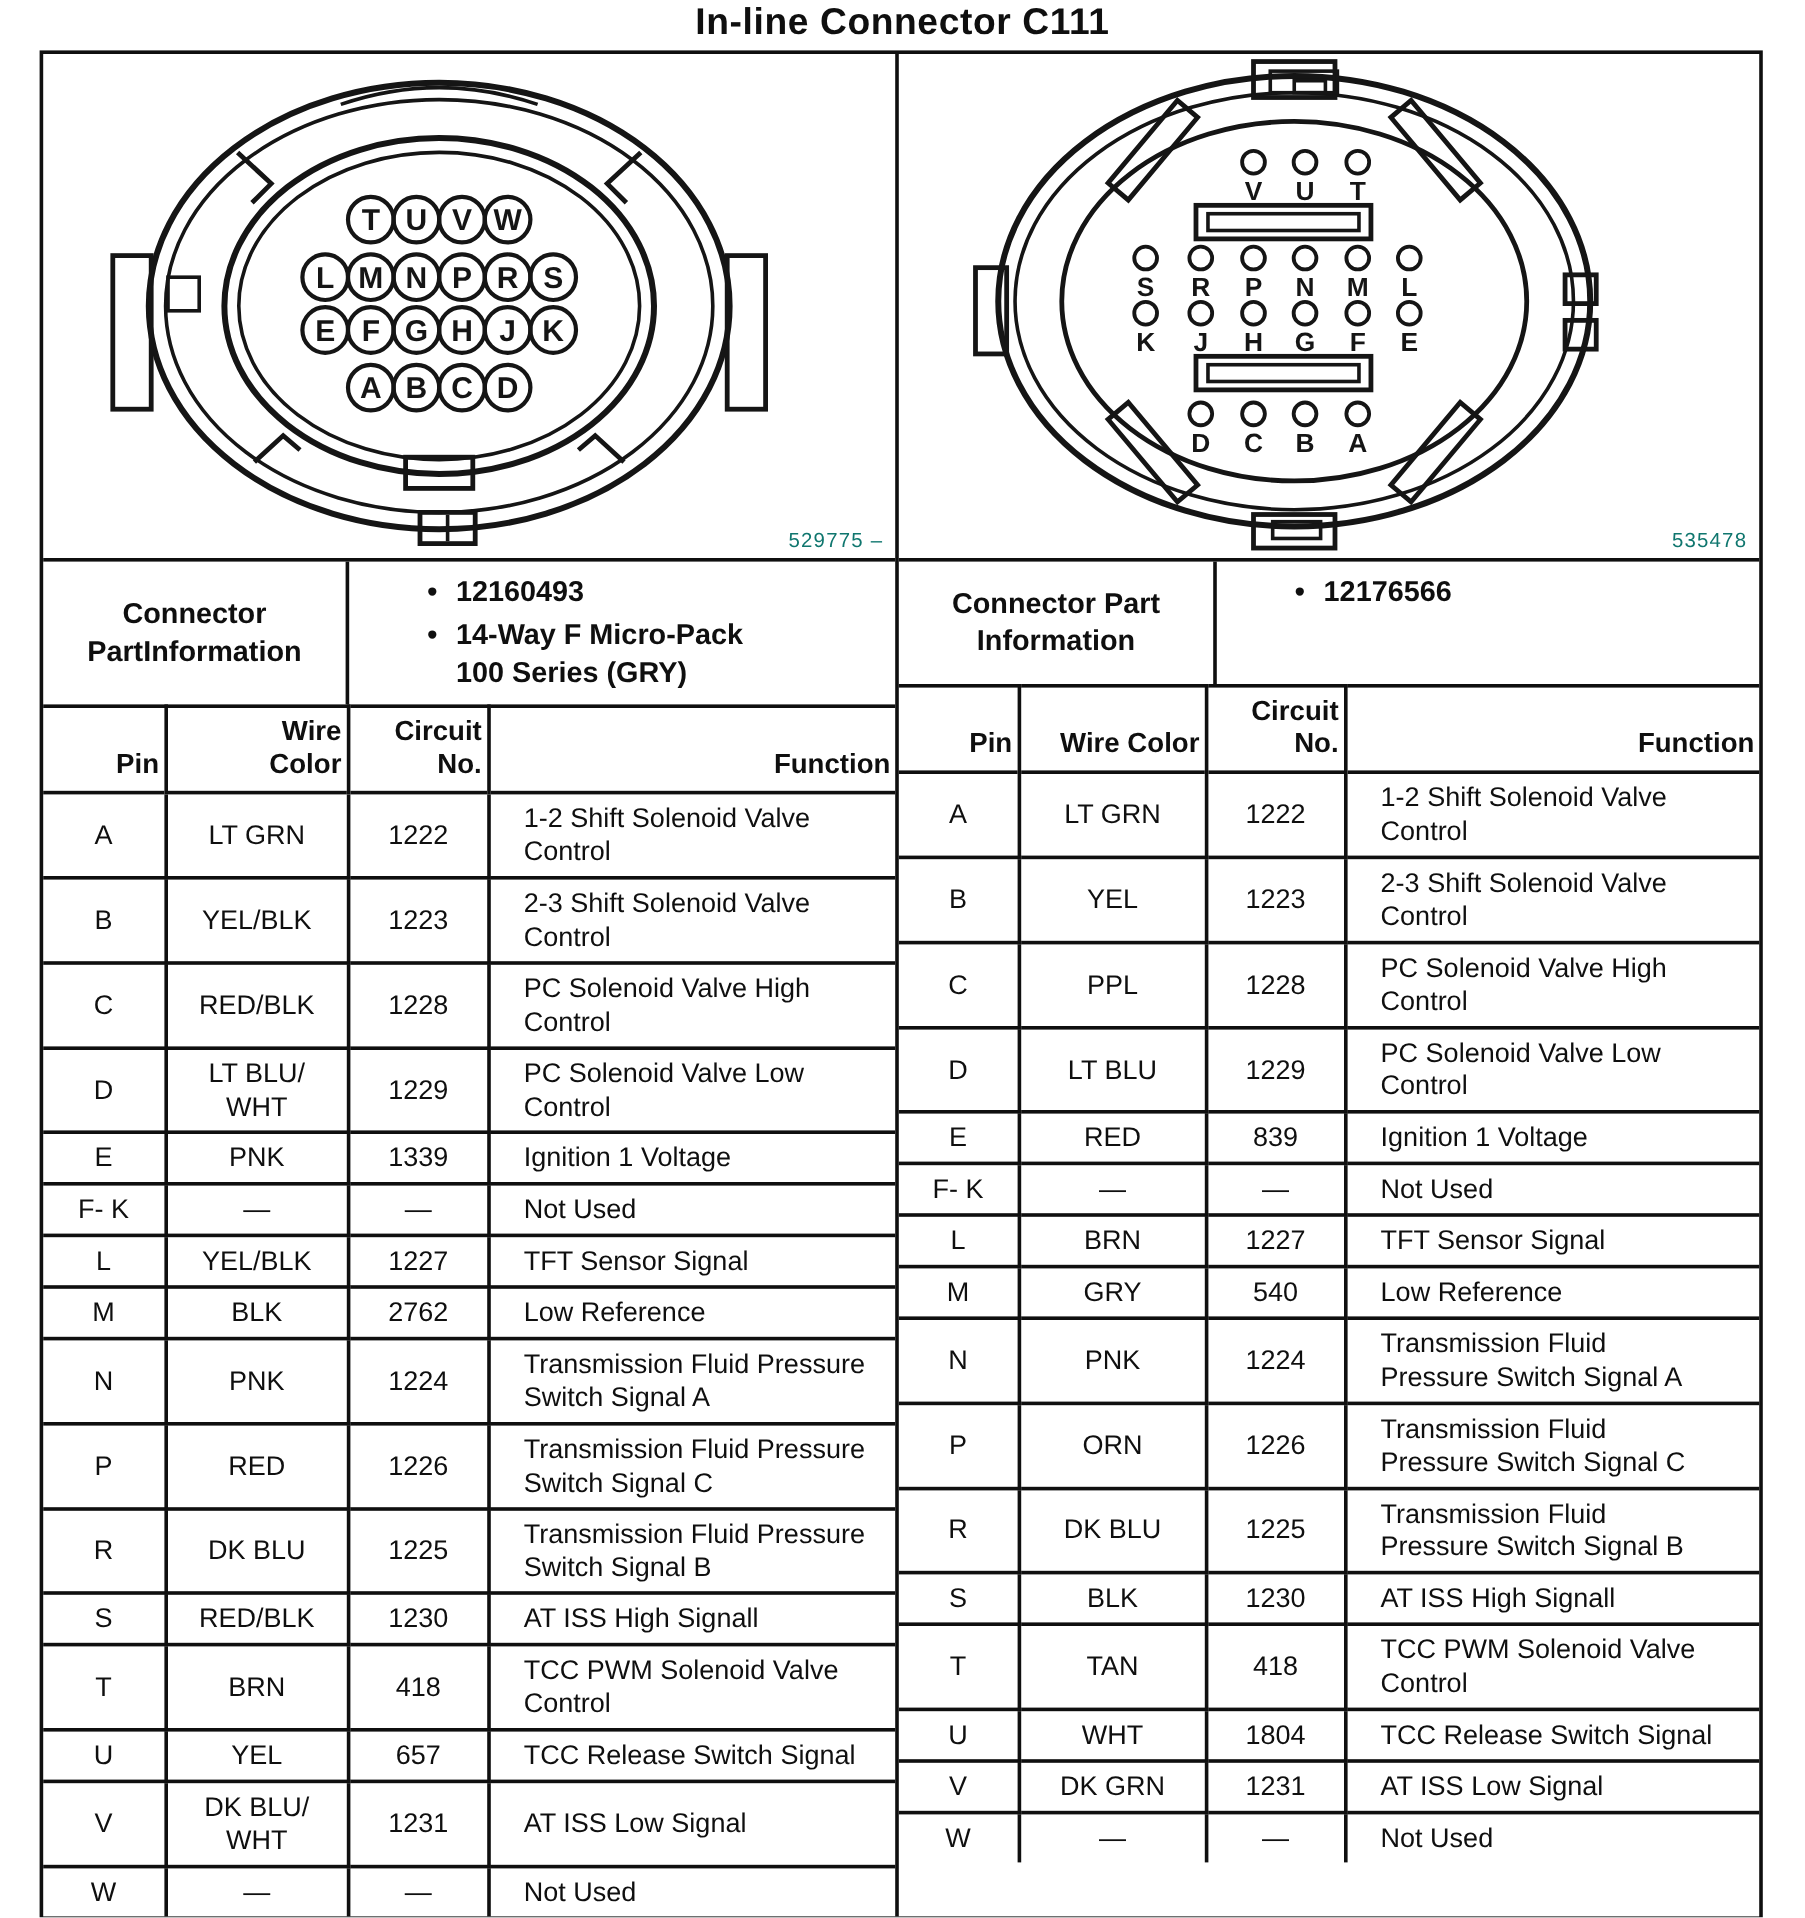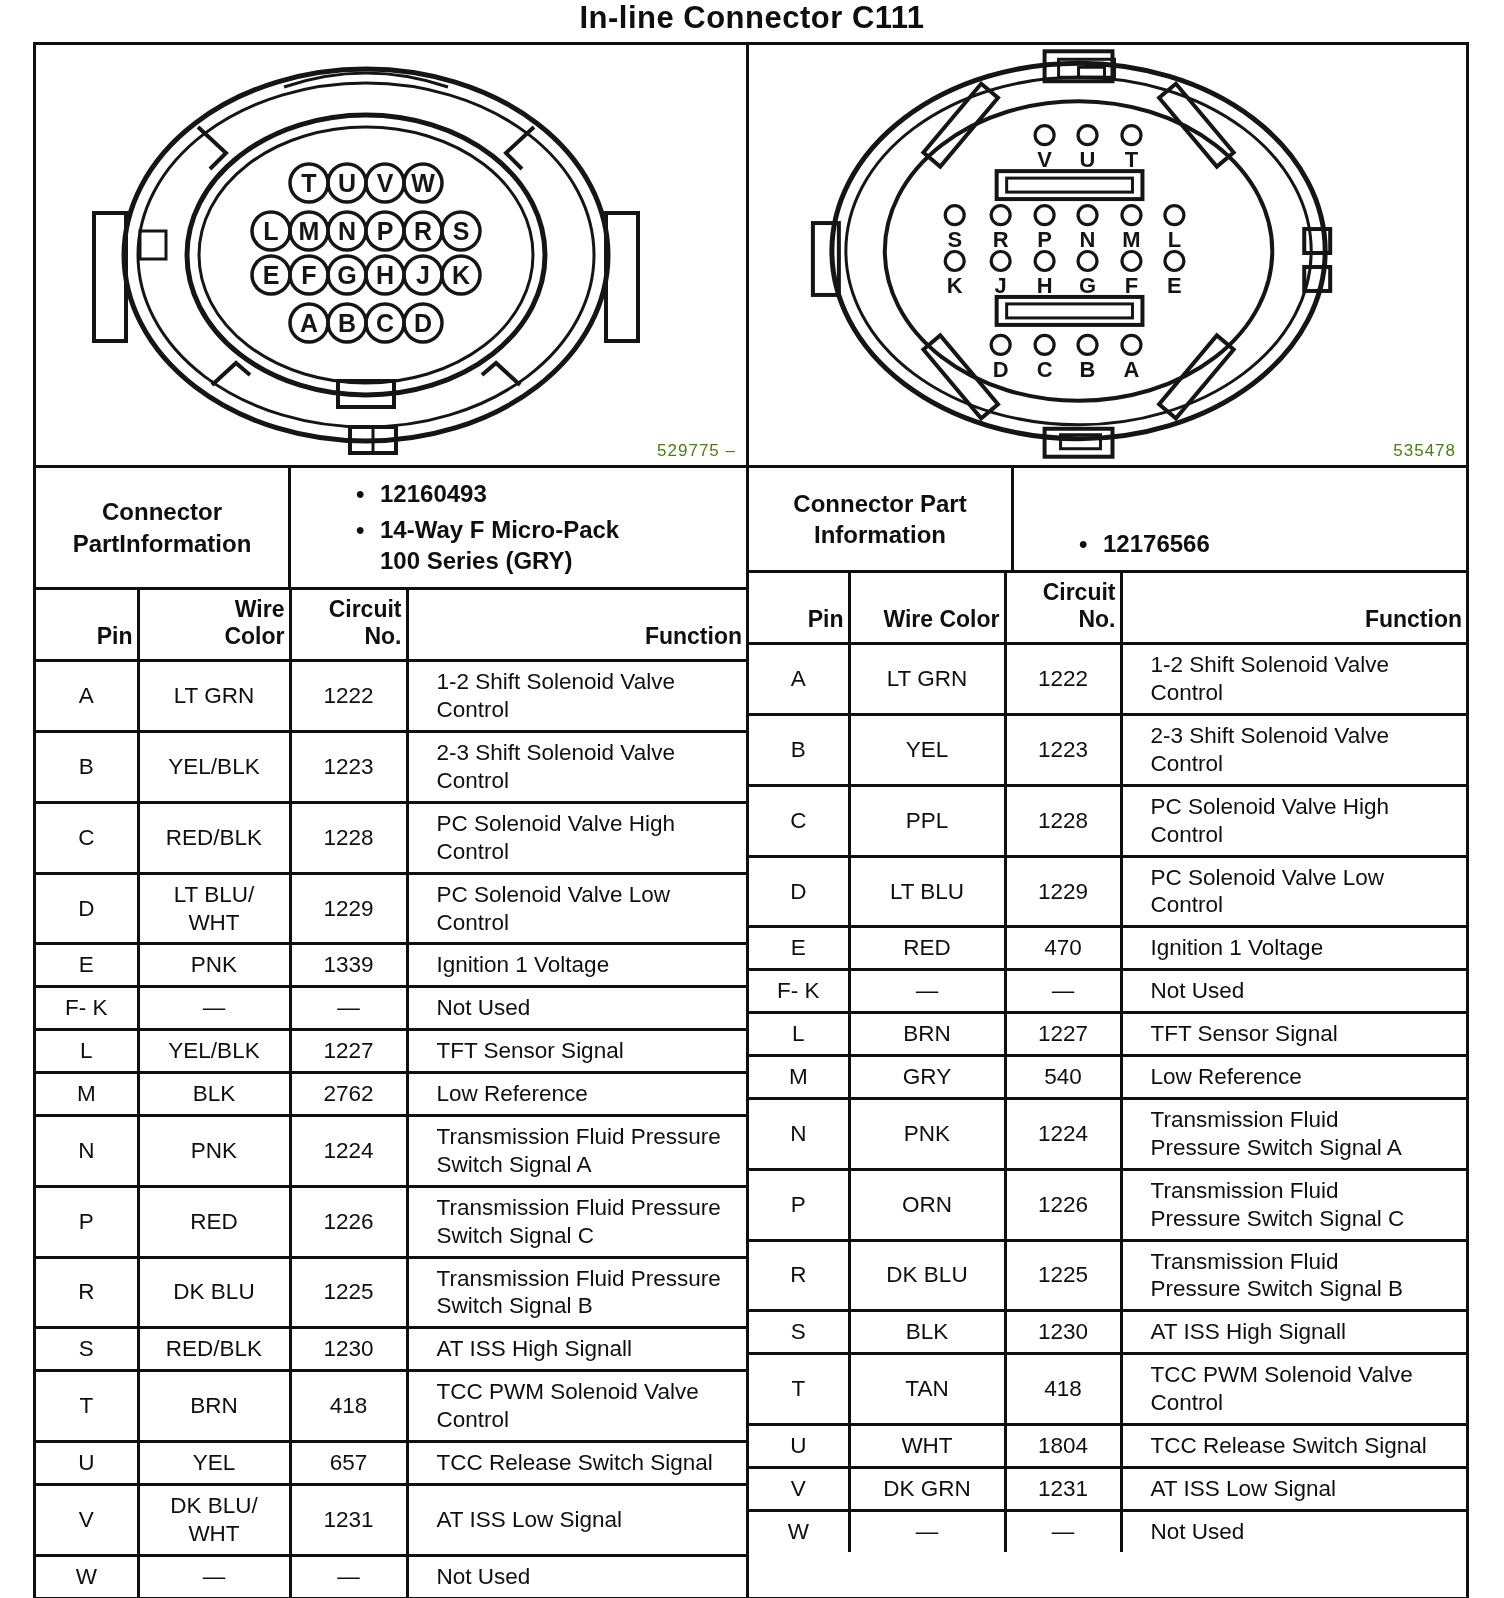--- a/index.html
+++ b/index.html
@@ -6,27 +6,27 @@
   body { width:1504px; height:1598px; font-family:"Liberation Sans", sans-serif; color:#0f0f0f; }
   .page { position:relative; width:1504px; height:1598px; background:#fff; overflow:hidden;border-radius:13px; }
   .title { position:absolute; top:0px; left:0; width:100%; text-align:center;
            font-size:31px; font-weight:bold; letter-spacing:0.5px; }
   .board { position:absolute; left:33px; top:42px; width:1430px; border:3px solid #0f0f0f; display:flex; background:#fff; }
   .half { display:flex; flex-direction:column; }
   .half-left { width:710px; border-right:3px solid #0f0f0f; }
   .half-right { flex:1; }
   .figure-cell { position:relative; height:420px; }
   .figure-cell svg { display:block; width:100%; height:100%; }
-  .fig-num { position:absolute; right:10px; bottom:4px; font-size:17px; letter-spacing:1px; color:#4d7c0f; }
+  .fig-num { position:absolute; right:10px; bottom:4px; font-size:17px; letter-spacing:1px; color:#0f766e; }
   .part-info { display:flex; border-top:3px solid #0f0f0f; min-height:102px;gap:32px; }
   .pi-label { border-right:3px solid #0f0f0f; display:flex; align-items:center; justify-content:center;
               text-align:center; font-weight:bold; font-size:24px; line-height:1.3; white-space:pre-line; }
   .half-left  .pi-label { width:252px; }
   .half-right .pi-label { width:262px; }
-  .pi-items { flex:1; display:flex; flex-direction:column; justify-content:flex-end; padding:8px 8px 8px 30px; margin:0; }
+  .pi-items { flex:1; display:flex; flex-direction:column; justify-content:flex-start; padding:8px 8px 8px 30px; margin:0; }
   .pi-items li { list-style:none; font-weight:bold; font-size:24px; line-height:1.32;
                  white-space:pre-line; position:relative; padding-left:27px; margin:2px 0; }
   .pi-items li::before { content:"\2022"; position:absolute; left:3px; }
   table { border-collapse:collapse; width:100%; table-layout:fixed; }
   th, td { border:3px solid #0f0f0f; }
   table tr > *:first-child { border-left:none; }
   table tr > *:last-child  { border-right:none; }
   table tr:last-child > *  { border-bottom:none; }
   th { font-size:23px; font-weight:bold; vertical-align:bottom; text-align:right;
        padding:6px 4px 9px; line-height:1.18; white-space:pre-line; }
@@ -360,21 +360,21 @@
             <tr>
               <td class="c">D</td>
               <td class="c">LT BLU</td>
               <td class="c">1229</td>
               <td class="f">PC Solenoid Valve Low
 Control</td>
             </tr>
             <tr>
               <td class="c">E</td>
               <td class="c">RED</td>
-              <td class="c">470</td>
+              <td class="c">839</td>
               <td class="f">Ignition 1 Voltage</td>
             </tr>
             <tr>
               <td class="c">F- K</td>
               <td class="c">—</td>
               <td class="c">—</td>
               <td class="f">Not Used</td>
             </tr>
             <tr>
               <td class="c">L</td>

